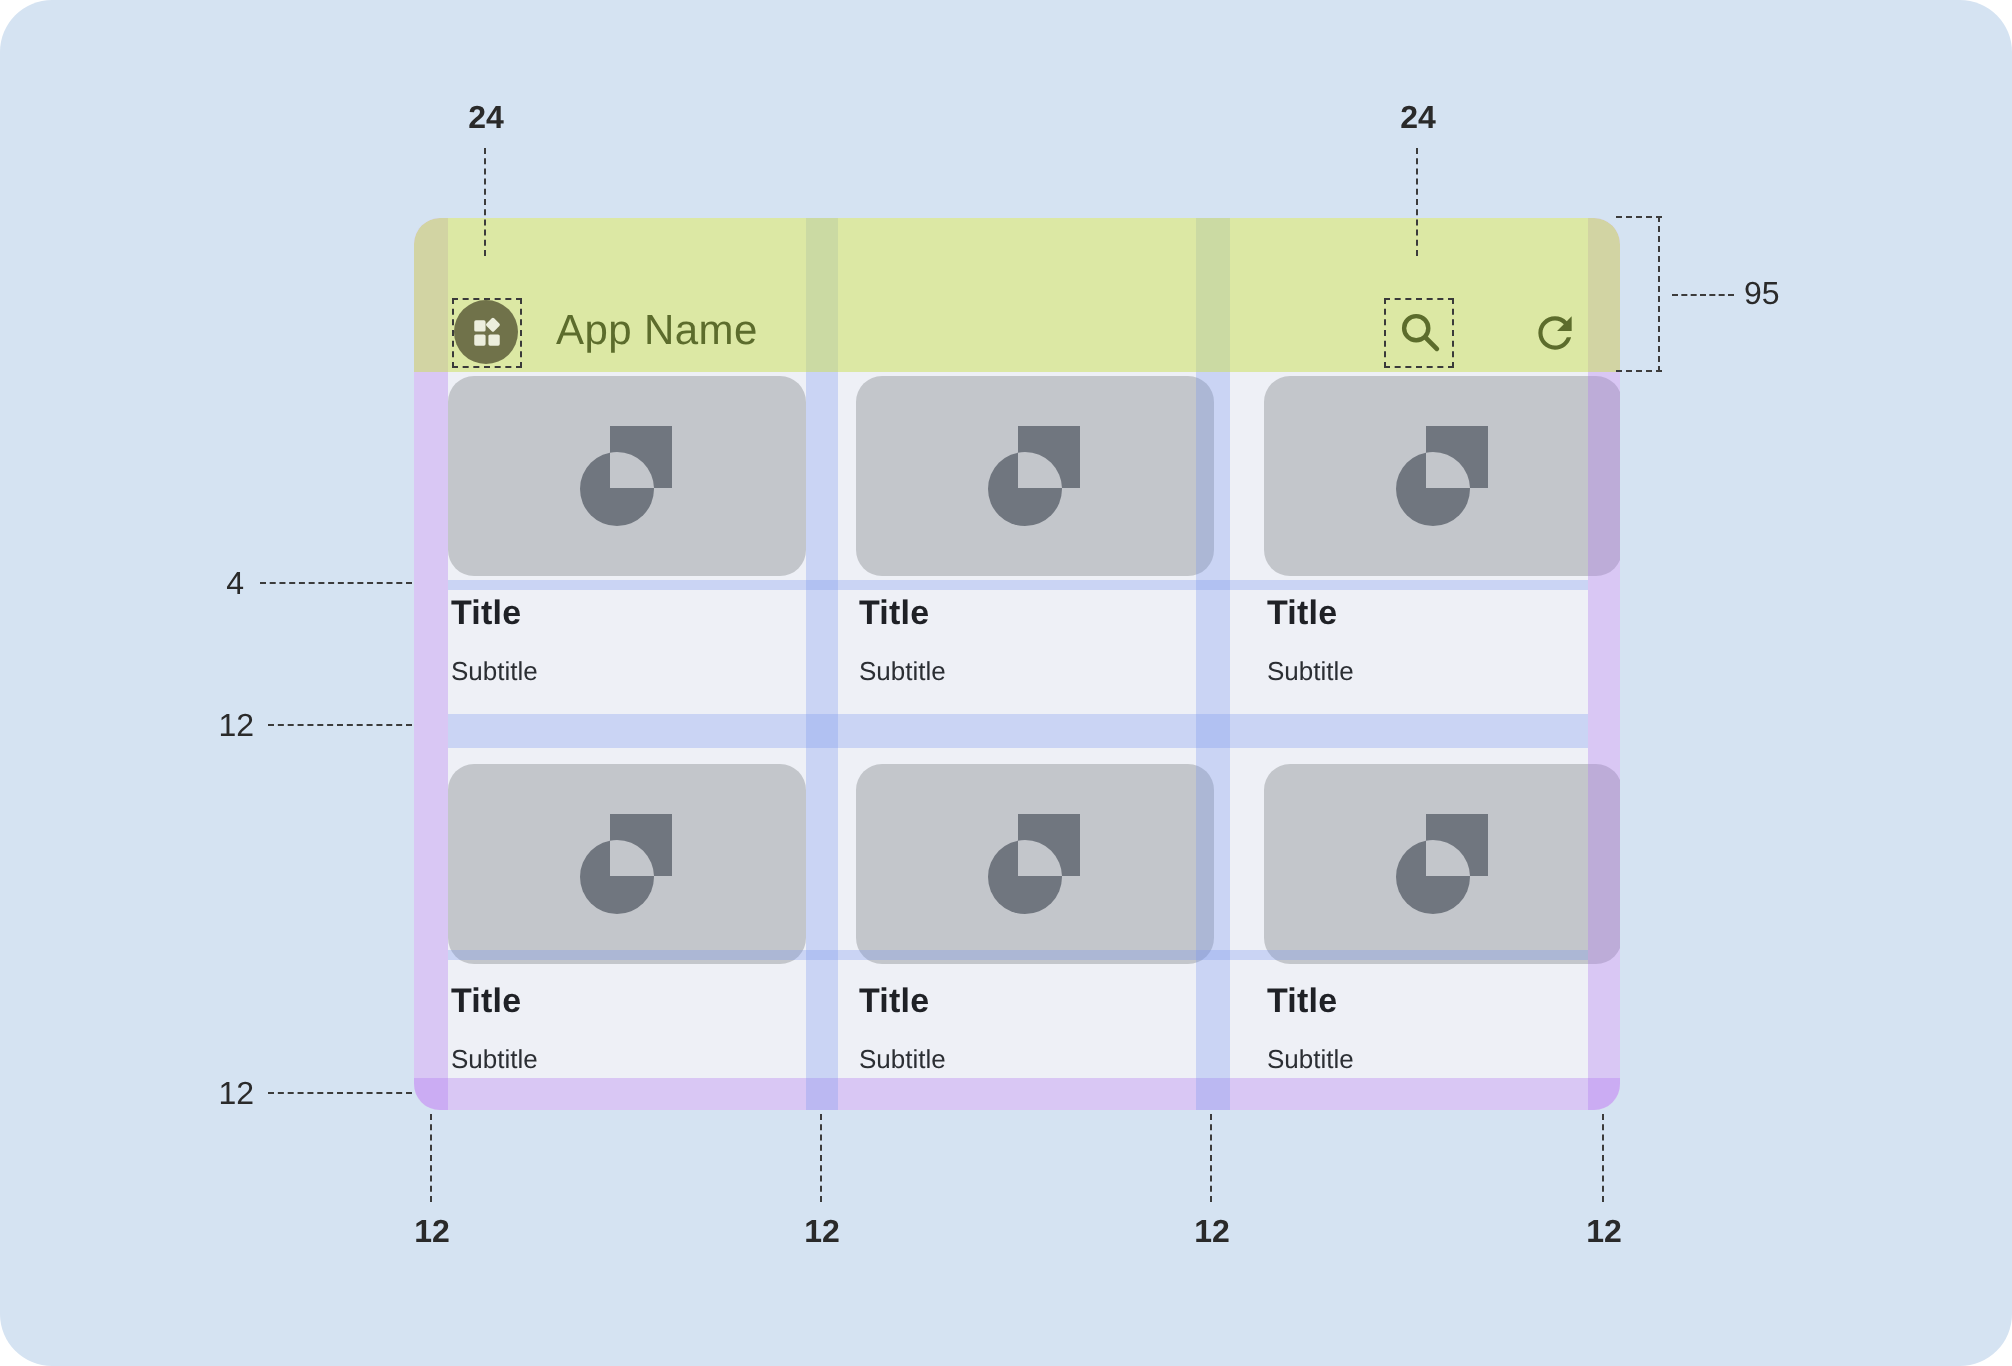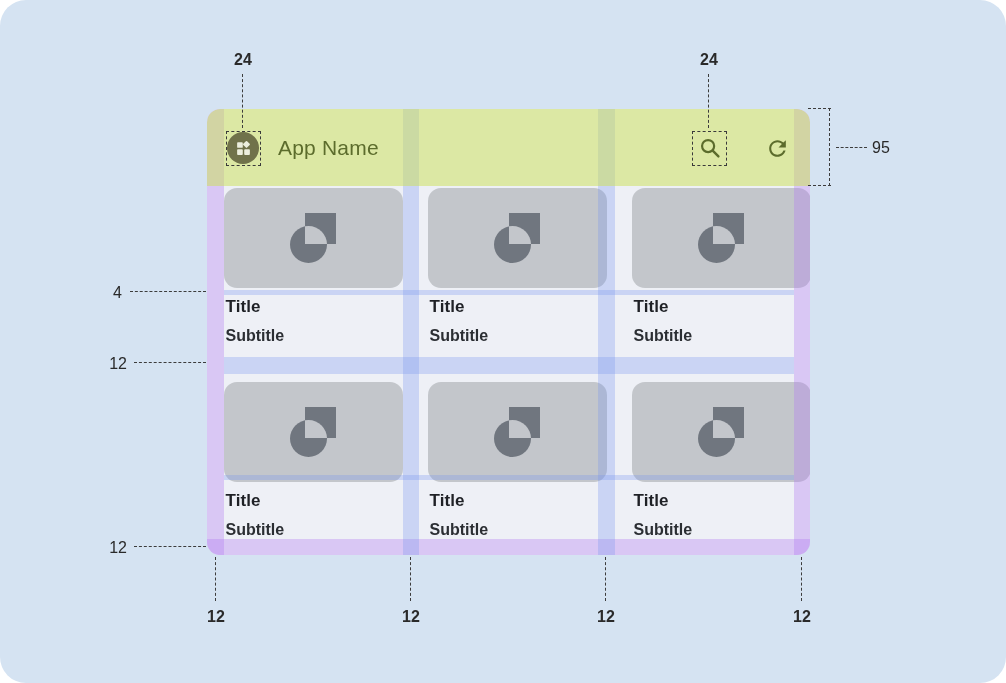--- a/index.html
+++ b/index.html
@@ -15,33 +15,33 @@
   
   .mock{position:absolute;left:207px;top:109px;width:603px;height:446px;
     background:var(--surface);border-radius:13px;overflow:hidden;}
   .cards{position:absolute;left:16.5px;top:79px;width:570px;z-index:1;
     display:grid;grid-template-columns:repeat(3,179px);column-gap:16.5px;row-gap:16.5px;gap:25px;}
   .card{width:179px;height:168.5px;}
   .card-img{width:179px;height:100px;border-radius:13px;background:var(--card-image-gray);
     display:flex;align-items:center;justify-content:center;}
   .card-text{padding:8px 0 0 2px;}
   .card-title{font-size:17px;font-weight:700;color:var(--title-text);line-height:21px;letter-spacing:.1px;}
-  .card-sub{font-size:16px;font-weight:700;color:var(--subtitle-text);line-height:20px;margin-top:9px;}
+  .card-sub{font-size:13px;font-weight:400;color:var(--subtitle-text);line-height:20px;margin-top:9px;}
   
   .hband{position:absolute;left:16.5px;width:570px;background:var(--gutter-blue);z-index:2;}
   .hband.b1{top:180.5px;height:5.5px;} .hband.b2{top:248px;height:16.5px;} .hband.b3{top:365.5px;height:5.5px;}
   .bottomband{position:absolute;left:0;top:429.5px;width:603px;height:16.5px;background:var(--margin-purple);z-index:2;}
   .vstripe{position:absolute;top:0;height:446px;z-index:3;}
   .vstripe.mL{left:0;width:16.5px;background:var(--margin-purple);}
   .vstripe.mR{left:586.5px;width:16.5px;background:var(--margin-purple);}
   .vstripe.g1{left:195.5px;width:16.5px;background:var(--gutter-blue);}
   .vstripe.g2{left:391px;width:16.5px;background:var(--gutter-blue);}
   .bar-overlay{position:absolute;left:0;top:0;width:603px;height:77px;background:var(--appbar-green);
     border-radius:13px 13px 0 0;z-index:4;}
-  .bar-content{position:absolute;left:0;top:0;width:603px;height:88px;z-index:5;}
+  .bar-content{position:absolute;left:0;top:18px;width:603px;height:88px;z-index:5;}
   .avatar{position:absolute;left:20px;top:23px;width:32px;height:32px;border-radius:50%;
     background:var(--avatar-olive);display:flex;align-items:center;justify-content:center;}
   .app-name{position:absolute;left:71px;top:0;height:77px;display:flex;align-items:center;
     font-size:21px;font-weight:500;color:var(--bar-foreground);letter-spacing:.2px;}
   .iconbtn{position:absolute;width:32px;height:32px;display:flex;align-items:center;justify-content:center;
     color:var(--bar-foreground);background:none;border:none;cursor:pointer;}
   .iconbtn.search{left:487px;top:23px;} .iconbtn.refresh{left:554px;top:23px;}
   .dashbox{position:absolute;width:35px;height:35px;border:1.7px dashed #3a3a3a;z-index:6;}
   .dashbox.dL{left:19px;top:22px;} .dashbox.dR{left:485px;top:22px;}
   

